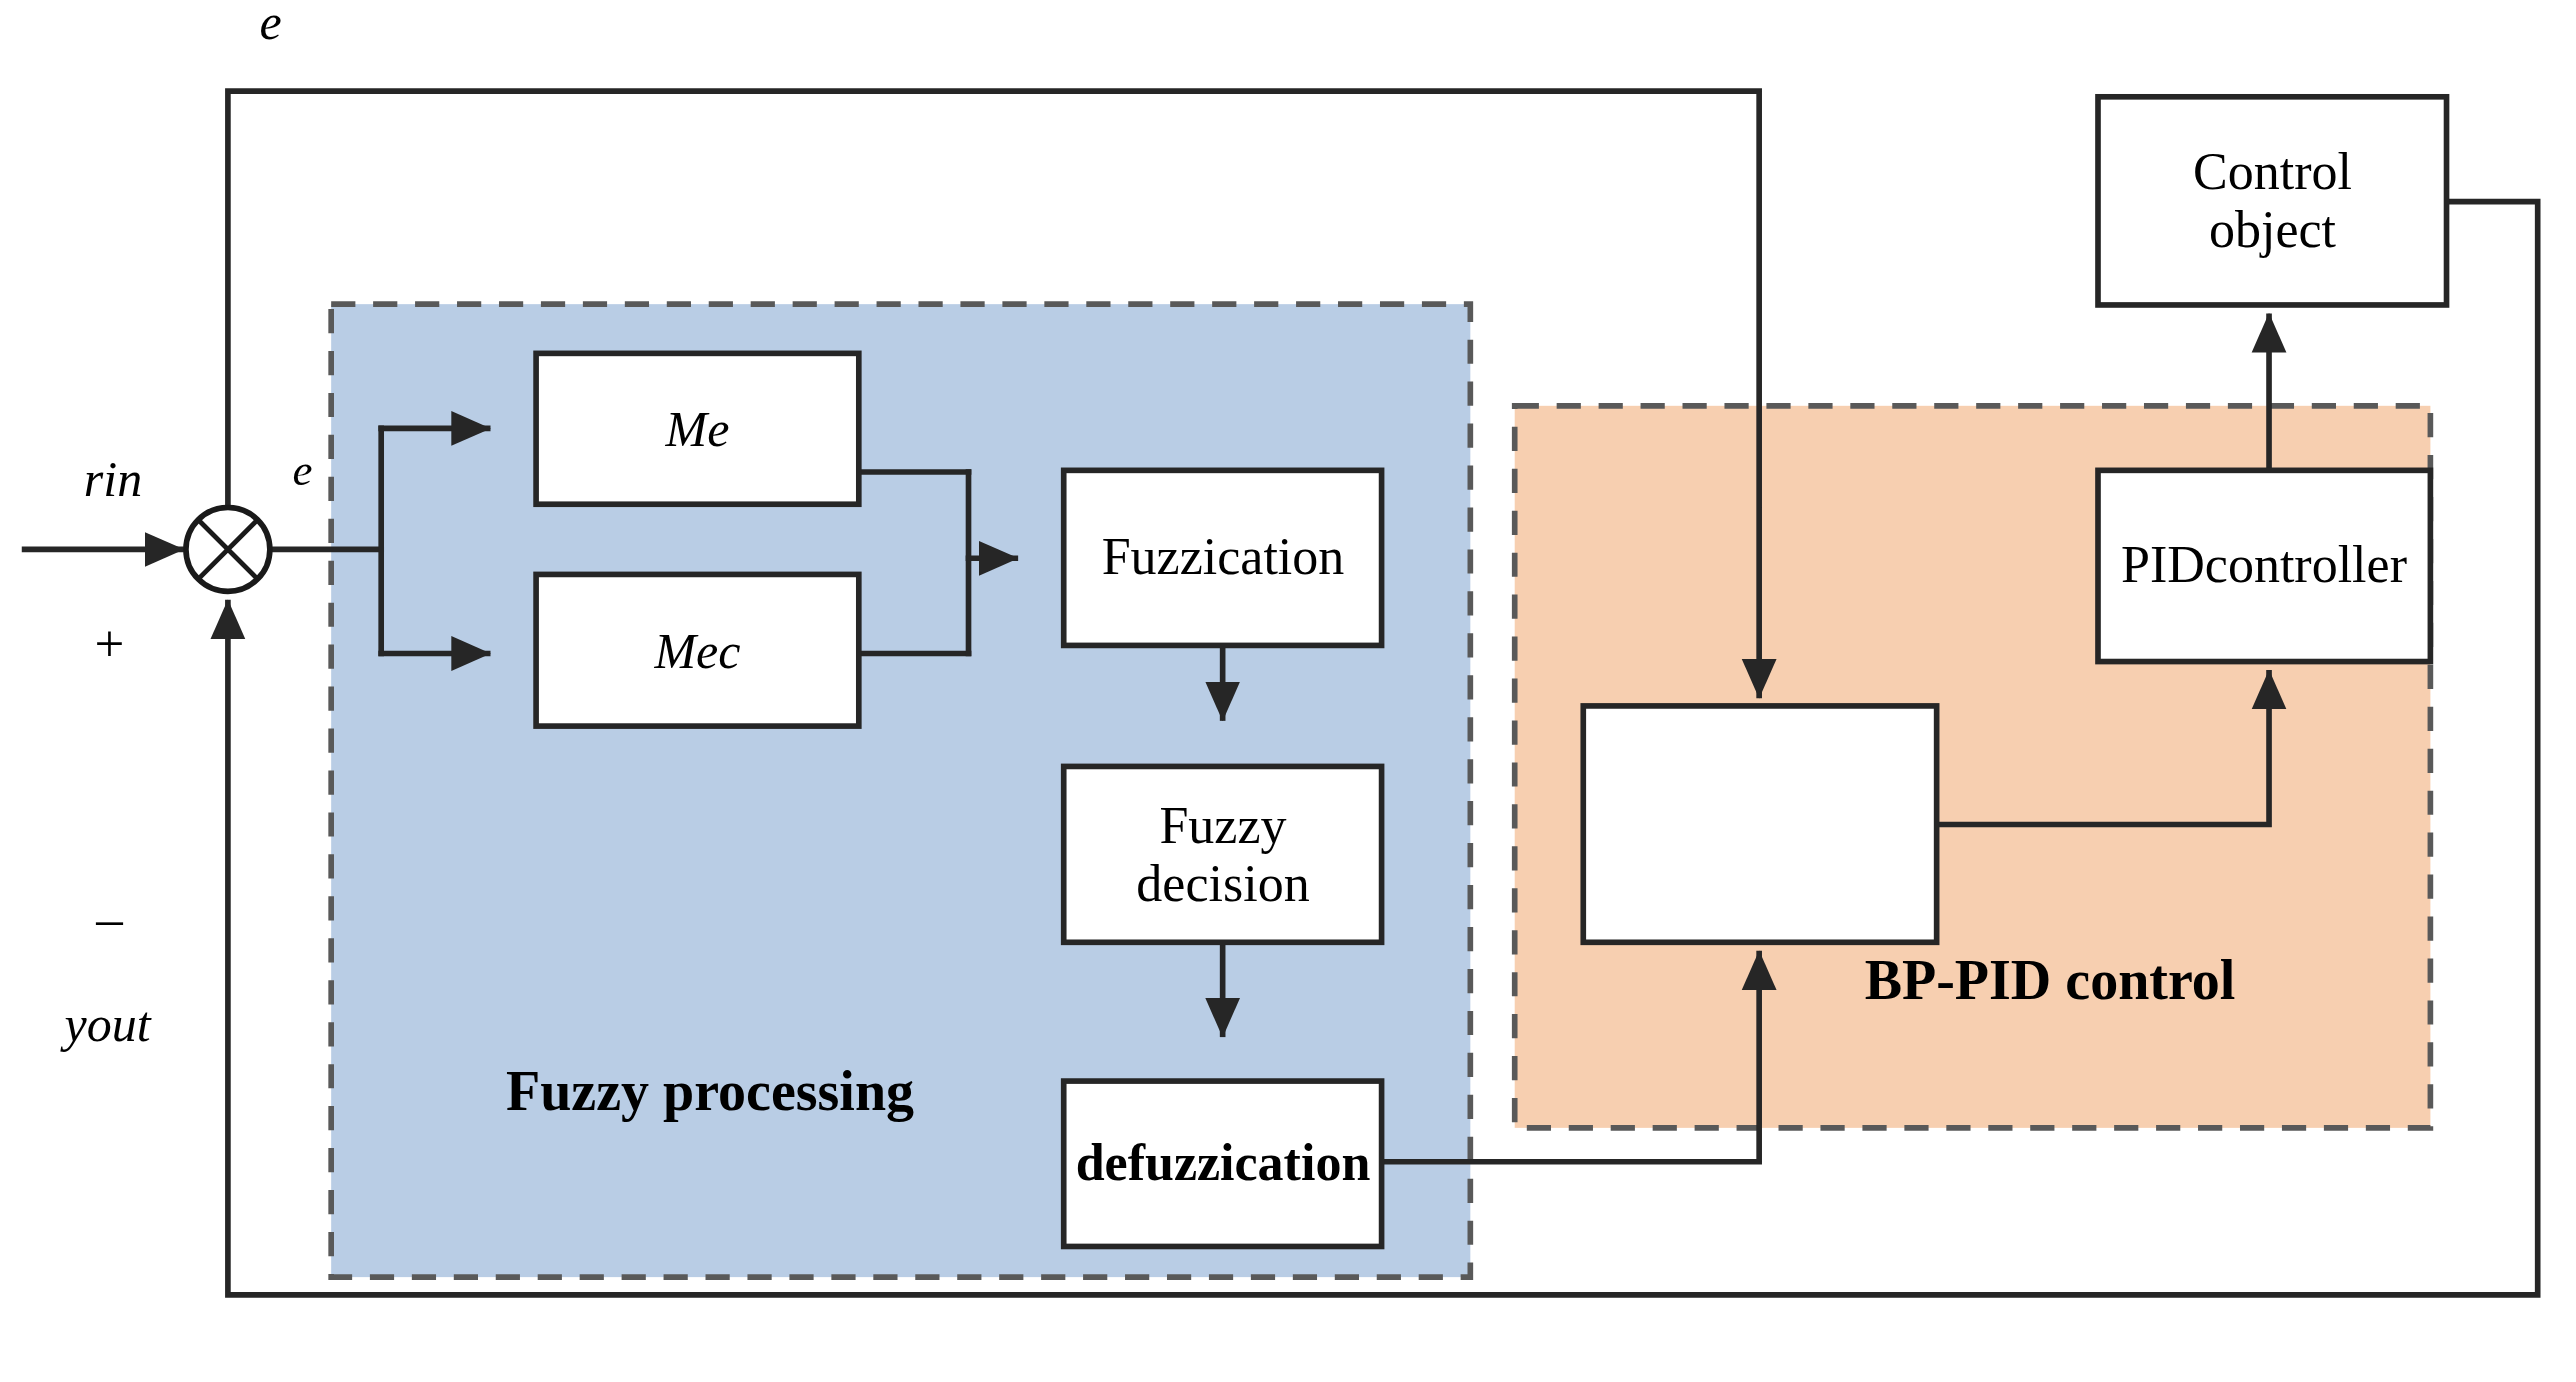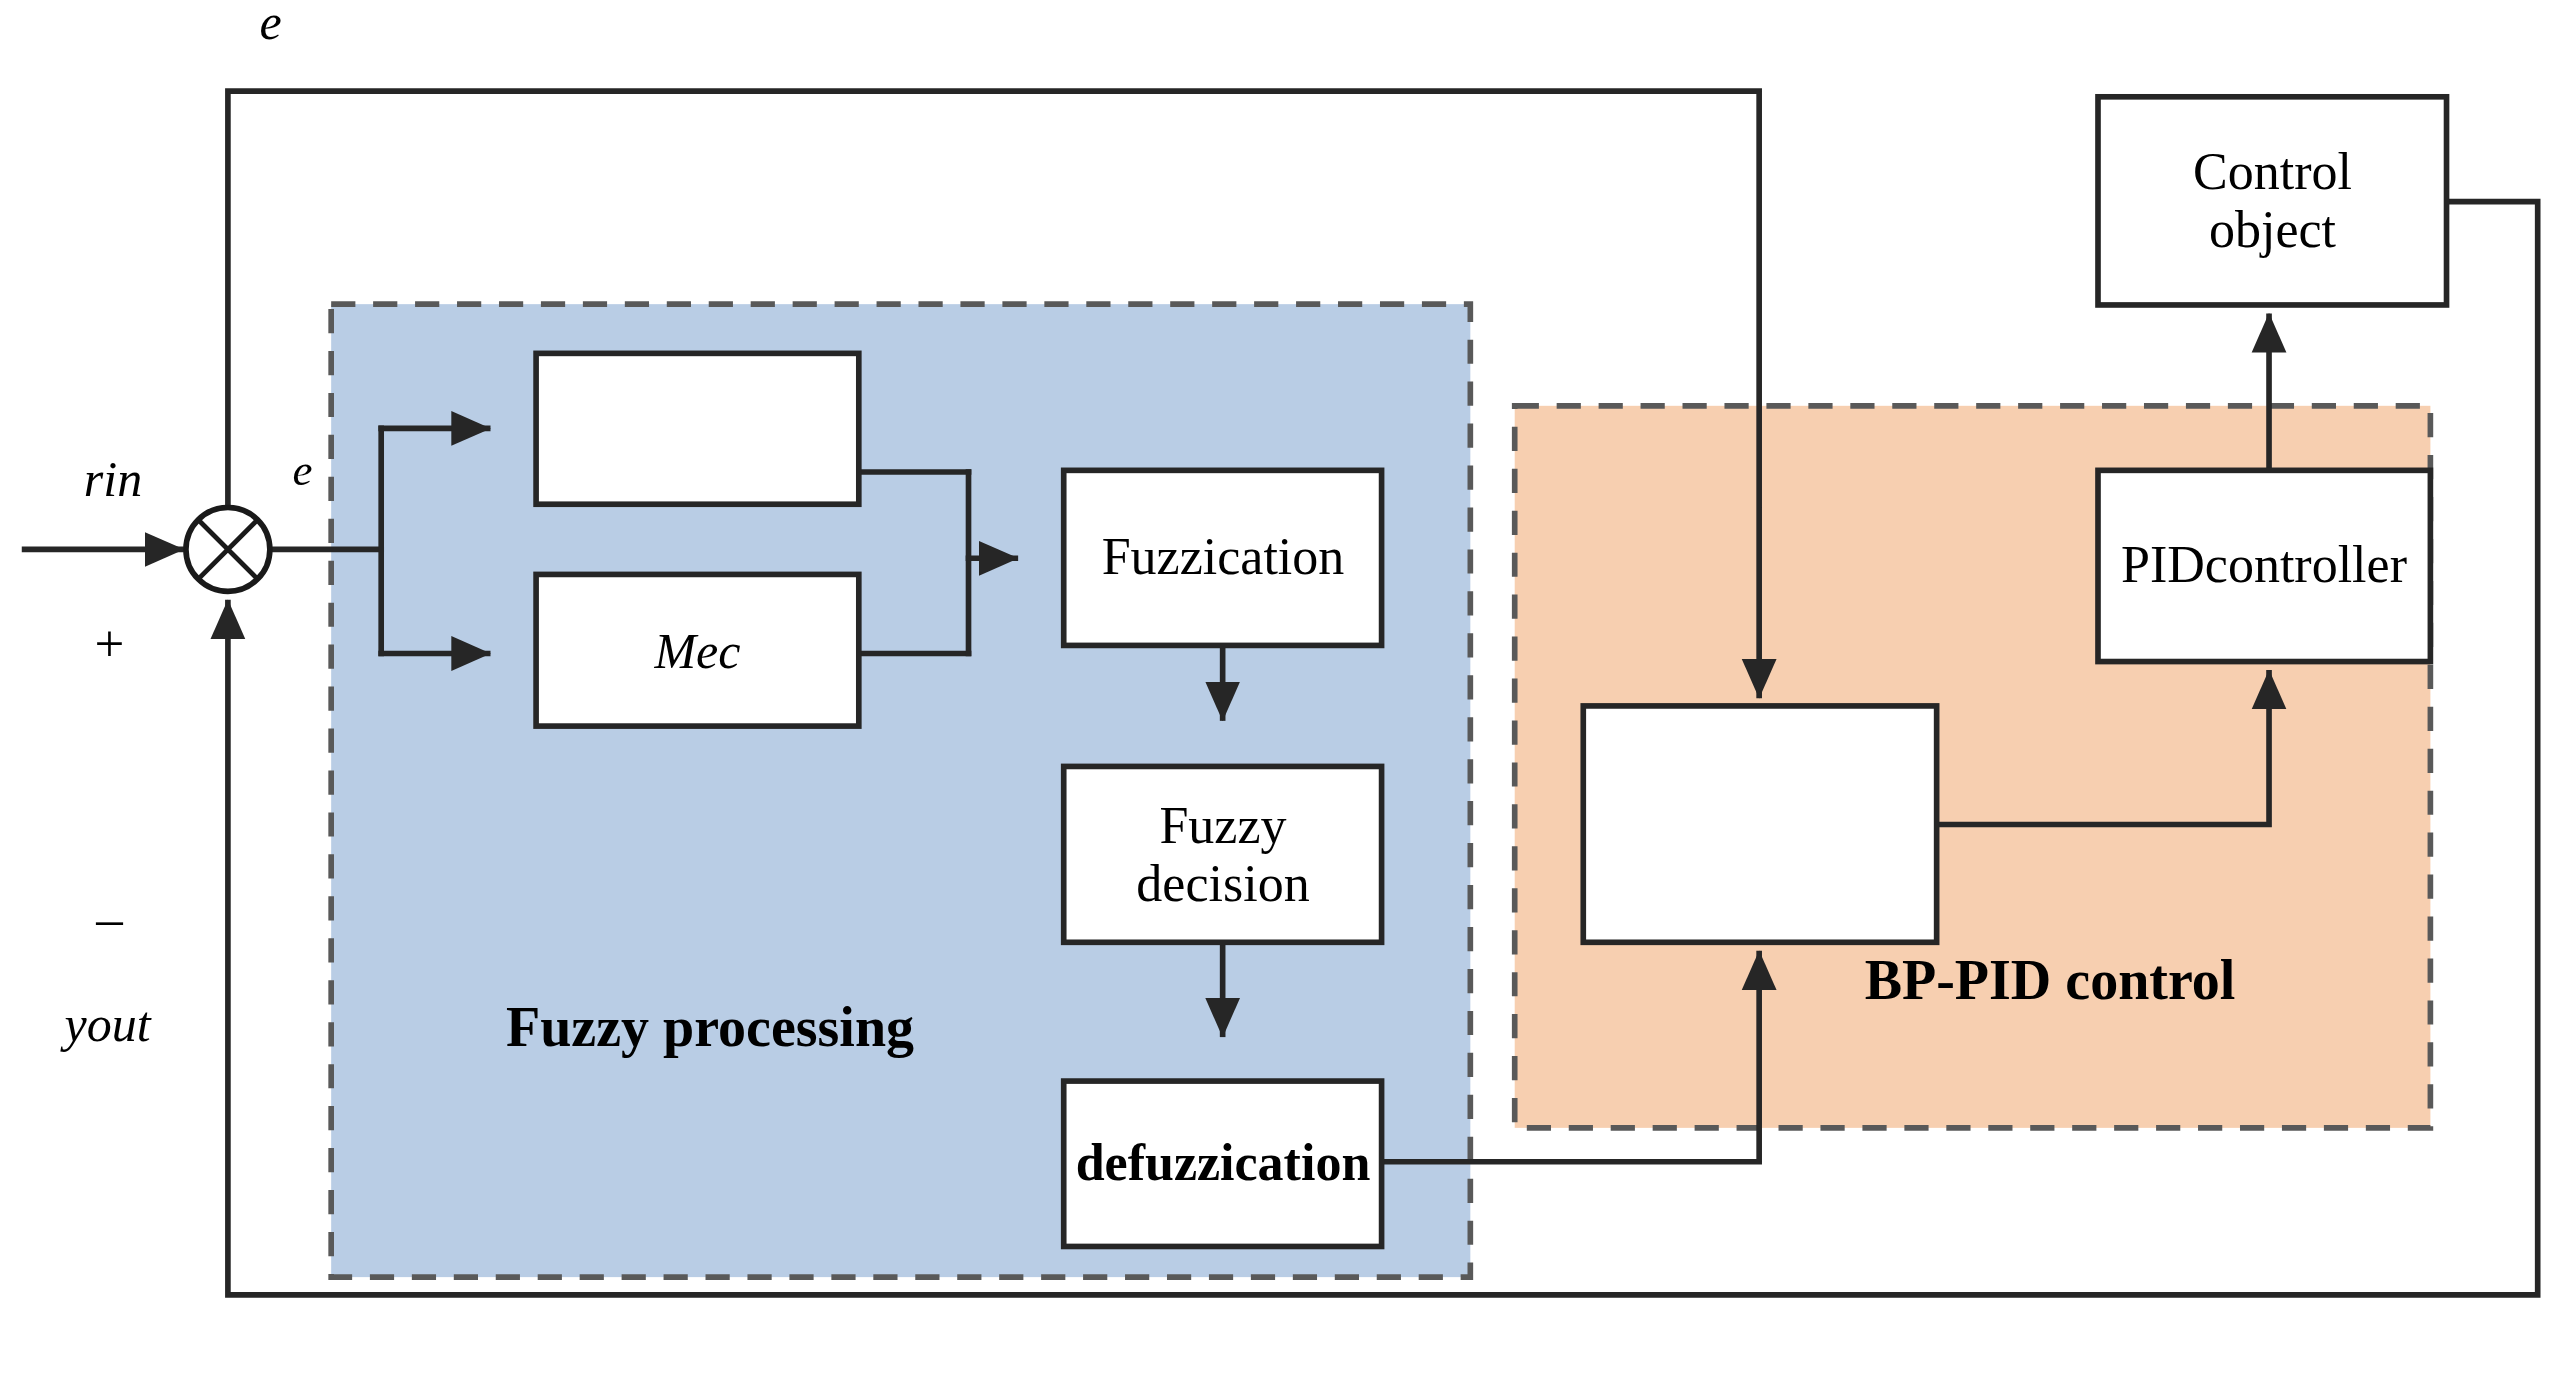--- a/index.html
+++ b/index.html
@@ -76,20 +76,21 @@
       <rect x="664" y="712" width="400" height="188"></rect>
       <rect x="1318" y="583" width="394" height="217"></rect>
       <rect x="1318" y="950" width="394" height="218"></rect>
       <rect x="1318" y="1340" width="394" height="205"></rect>
       <rect x="1962" y="875" width="438" height="293"></rect>
       <rect x="2600" y="583" width="412" height="237"></rect>
       <rect x="2600" y="120" width="432" height="258"></rect>
     </g>
   </svg>
 
+  <div class="lbl boxlbl ital" style="left:536px;top:353px;width:323px;height:151px;">Me</div>
 
   <div class="lbl boxlbl ital" style="left:536px;top:575px;width:323px;height:152px;">Mec</div>
 
   <div class="lbl boxlbl" style="left:1064px;top:470px;width:318px;height:175px;">Fuzzication</div>
 
   <div class="lbl boxlbl" style="left:1064px;top:767px;width:318px;height:176px;flex-direction:column;align-items:center;">
     <span>Fuzzy</span>
     <span>decision</span>
   </div>
 
@@ -99,21 +100,21 @@
   <div class="lbl boxlbl" style="left:2098px;top:470px;width:332px;height:191px;flex-direction:row;">
     <span>PID</span>
     <span>controller</span>
   </div>
 
   <div class="lbl boxlbl" style="left:2098px;top:97px;width:349px;height:208px;flex-direction:column;">
     <span>Control</span>
     <span>object</span>
   </div>
 
-  <div class="lbl regionlbl" style="left:484px;top:999px;width:452px;height:56px;">Fuzzy processing</div>
+  <div class="lbl regionlbl" style="left:484px;top:1063px;width:452px;height:56px;">Fuzzy processing</div>
 
   <div class="lbl regionlbl" style="left:1824px;top:952px;width:452px;height:56px;">BP-PID control</div>
 
   <div class="lbl sig big" style="left:226px;top:-6.5px;width:89px;height:56px;">e</div>
 
   <div class="lbl sig" style="left:266px;top:444px;width:73px;height:53px;">e</div>
 
   <div class="lbl sig big" style="left:24px;top:448px;width:178px;height:61px;">rin</div>
 
   <div class="lbl sig big" style="left:14.5px;top:993px;width:186px;height:61px;">yout</div>

